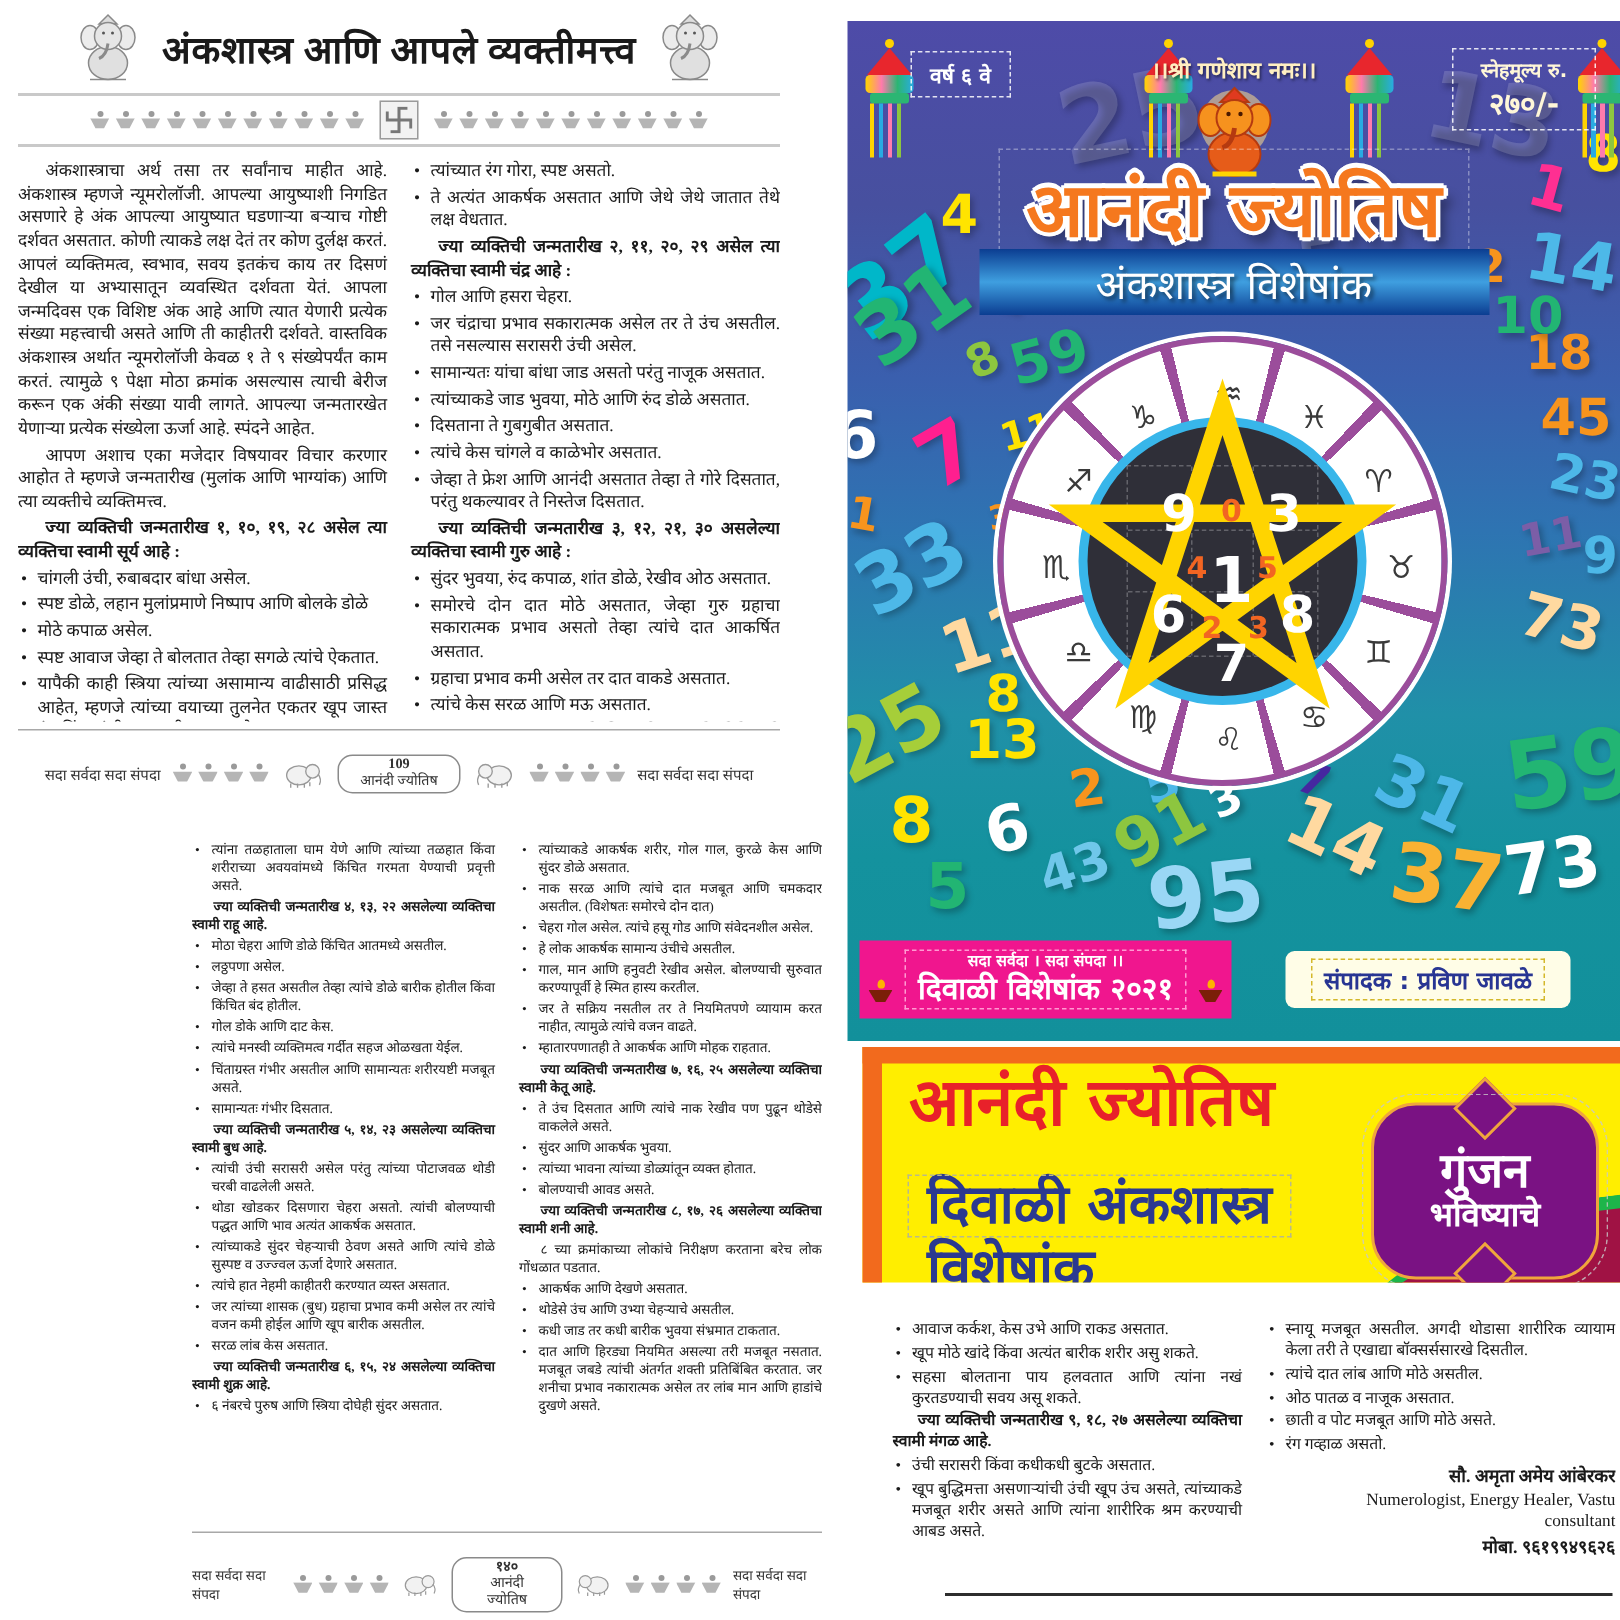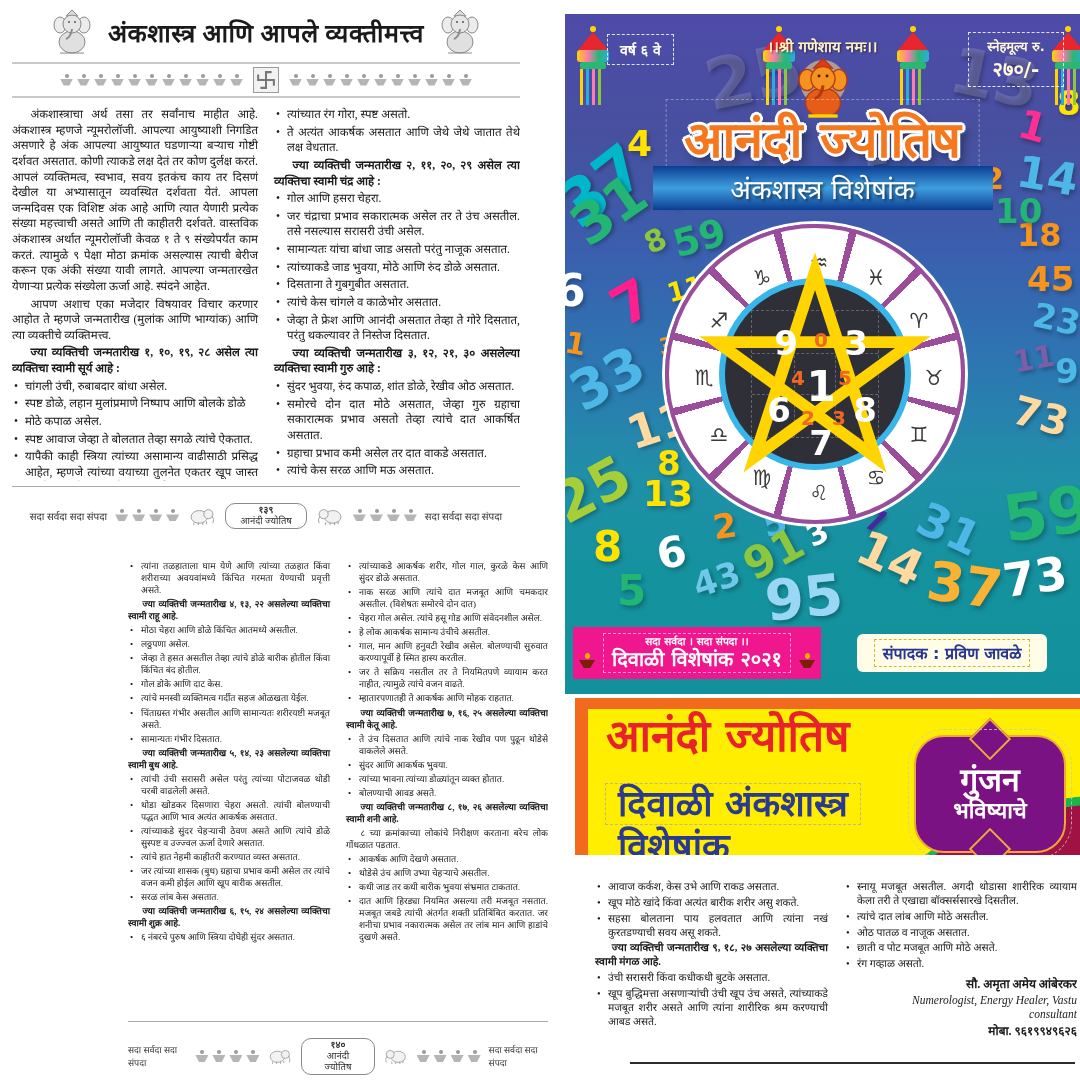--- a/index.html
+++ b/index.html
@@ -119,21 +119,21 @@
          border:2px solid #f0a63c;transform:translateX(-50%) rotate(45deg);z-index:-1;}
   .badge::before{top:-13px;} .badge::after{bottom:-13px;}
   .badge-l1{font-size:32px;font-weight:bold;line-height:1.1;}
   .badge-l2{font-size:22px;font-weight:bold;line-height:1.2;}
 
   
   .bottomblock{position:absolute;left:595px;top:880px;width:482px;font-family:"Liberation Serif",serif;}
   .bottomblock .cols{display:flex;gap:16px;font-size:10.5px;line-height:1.32;text-align:justify;margin-top:0;}
   .author{ text-align:right;margin-top:6px;}
   .author-name{font-weight:bold;font-size:12px;}
-  .author-en{font-size:11.5px;line-height:1.25;font-style:italic;}
+  .author-en{font-size:11.5px;line-height:1.25;}
   .author-phone{font-weight:bold;font-size:12px;margin-top:2px;}
   .bottomrule{position:absolute;left:630px;top:1062px;width:445px;height:2px;background:#2d2d2d;}
 </style>
 </head>
 <body>
 
 <div class="canvas">
 
   <section class="page page1">
     <div class="p1head">
@@ -245,21 +245,21 @@
         </span>
       <svg class="eleph" viewBox="0 0 32 22">
           <g fill="#f2f2f2" stroke="#999" stroke-width="1">
         <ellipse cx="13" cy="12" rx="9" ry="7"></ellipse>
             <circle cx="23" cy="9" r="5"></circle>
         <path d="M27 11 q3 4 1 8" fill="none"></path>
             <path d="M7 18 v3 M12 18 v3 M17 18 v3 M21 17 v3" fill="none"></path>
           </g>
         </svg>
       <span class="ftab">
-        <span class="fnum">१३९</span>
+        <span class="fnum">109</span>
         <span>आनंदी ज्योतिष</span>
       </span>
       <svg class="eleph" viewBox="0 0 32 22">
           <g fill="#f2f2f2" stroke="#999" stroke-width="1">
         <ellipse cx="19" cy="12" rx="9" ry="7"></ellipse>
             <circle cx="9" cy="9" r="5"></circle>
         <path d="M5 11 q-3 4 -1 8" fill="none"></path>
             <path d="M11 18 v3 M16 18 v3 M21 18 v3 M25 17 v3" fill="none"></path>
           </g>
         </svg>

